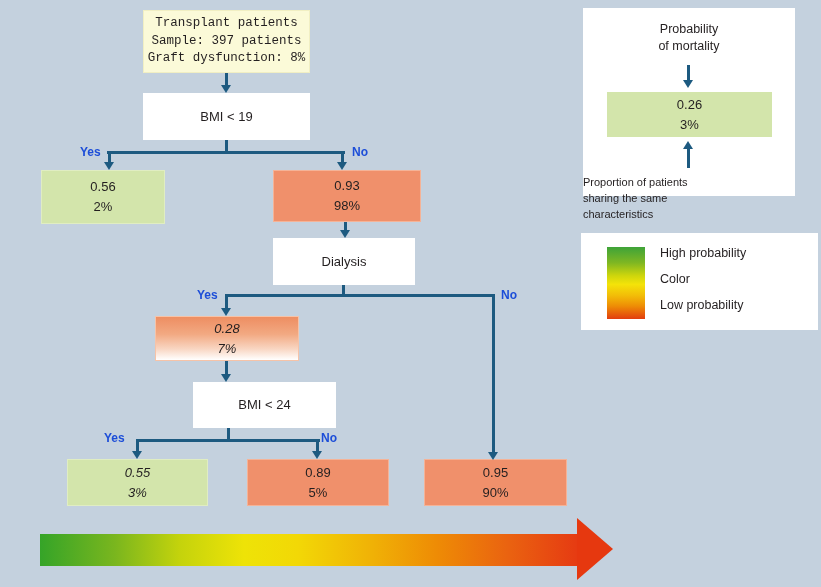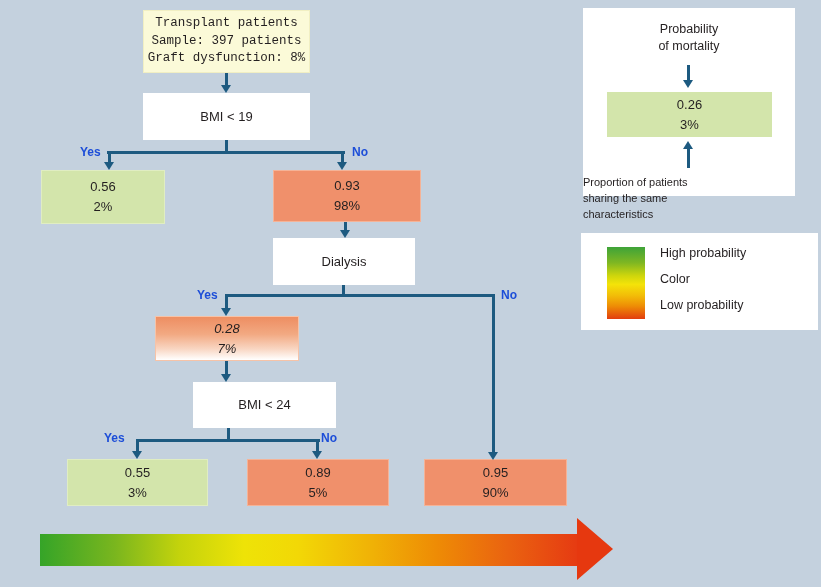--- a/index.html
+++ b/index.html
@@ -22,21 +22,21 @@
   .fade{ background:linear-gradient(180deg,#ee8e62 0%,#f2a982 40%,#f9d7c4 75%,#ffffff 100%);
          border:1px solid #f6c3a8; }
 
   #n-root   {left:143px; top:10px;  width:167px; height:63px;font-family:Liberation Mono, monospace;}
   #n-bmi19  {left:143px; top:93px;  width:167px; height:47px;}
   #n-056    {left:41px;  top:170px; width:124px; height:54px;}
   #n-093    {left:273px; top:170px; width:148px; height:52px;}
   #n-dial   {left:273px; top:238px; width:142px; height:47px;}
   #n-028    {left:155px; top:316px; width:144px; height:45px;font-style:italic;}
   #n-bmi24  {left:157px; top:382px; width:143px; height:46px;margin-left:36px;}
-  #n-055    {left:67px;  top:459px; width:141px; height:47px;}
+  #n-055    {left:67px;  top:459px; width:141px; height:47px;font-style:italic;}
   #n-089    {left:247px; top:459px; width:142px; height:47px;}
   #n-095    {left:424px; top:459px; width:143px; height:47px;}
 
   
   .vl,.hl{ position:absolute; background:#1d5a80; }
   .vl{ width:3px; } .hl{ height:3px; }
   .ahd{ position:absolute; width:0; height:0;
         border-left:5.5px solid transparent; border-right:5.5px solid transparent;
         border-top:8px solid #1d5a80; }
   .ahu{ position:absolute; width:0; height:0;

